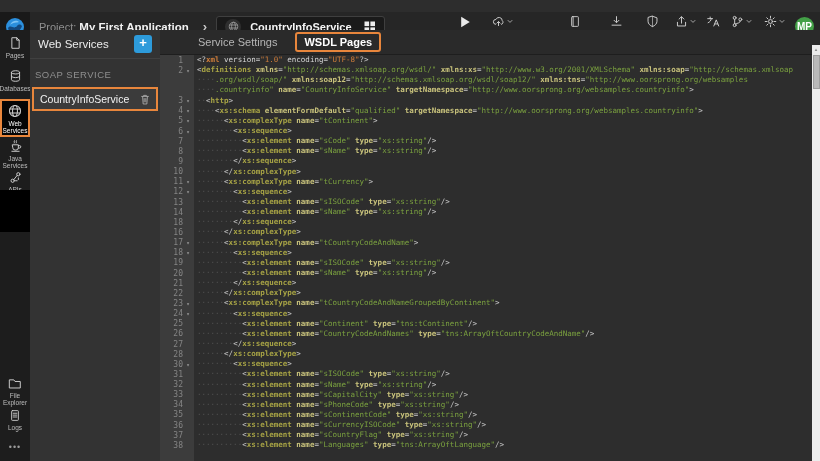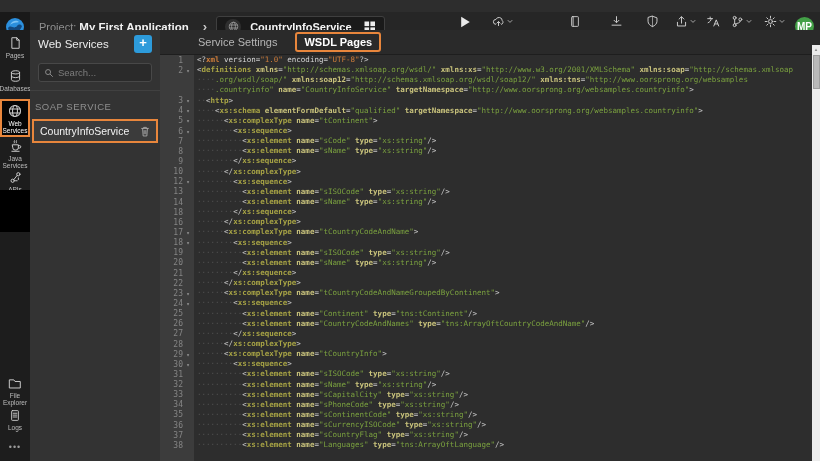--- a/index.html
+++ b/index.html
@@ -302,29 +302,20 @@
       </div>
     <div class="side-black"></div>
     <div class="side-dots">•••</div>
   </div>
 
   <div class="panel">
     <div class="panel-head">
       <span class="panel-title">Web Services</span>
       <span class="add-btn">+</span>
     </div>
-    <div class="search-box">
-      <span>
-        <svg width="10" height="10" viewBox="0 0 16 16" fill="none" stroke="#8a8a8a" stroke-width="1.6">
-          <circle cx="6.5" cy="6.5" r="4"></circle>
-            <path d="M9.6 9.6L14 14"></path>
-        </svg>
-      </span>
-      <input type="text" placeholder="Search..." style="">
-    </div>
     <div class="panel-divider"></div>
     <div class="section-lbl">SOAP SERVICE</div>
     <div class="svc-item">
       <span class="nm">CountryInfoService</span>
       <span>
         <svg width="10" height="11" viewBox="0 0 14 16" fill="none" stroke="#b3b3b3" stroke-width="1.2">
           <path d="M1.5 3.5h11M5 3.5V2h4v1.5M3.5 3.5l.8 11h5.4l.8-11M5.8 6v6M8.2 6v6"></path>
         </svg>
       </span>
     </div>
@@ -345,38 +336,38 @@
         <div class="row"><span class="gut"><span class="lnum"></span><span class="fold"></span></span><span class="code"><span class="tk-ind">····</span><span class="tk-s">.org/wsdl/soap/"</span><span class="tk-w"> </span><span class="tk-a">xmlns:soap12</span><span class="tk-p">=</span><span class="tk-s">"http://schemas.xmlsoap.org/wsdl/soap12/"</span><span class="tk-w"> </span><span class="tk-a">xmlns:tns</span><span class="tk-p">=</span><span class="tk-s">"http://www.oorsprong.org/websamples</span></span></div>
         <div class="row"><span class="gut"><span class="lnum"></span><span class="fold"></span></span><span class="code"><span class="tk-ind">····</span><span class="tk-s">.countryinfo"</span><span class="tk-w"> </span><span class="tk-a">name</span><span class="tk-p">=</span><span class="tk-s">"CountryInfoService"</span><span class="tk-w"> </span><span class="tk-a">targetNamespace</span><span class="tk-p">=</span><span class="tk-s">"http://www.oorsprong.org/websamples.countryinfo"</span><span class="tk-p">&gt;</span></span></div>
         <div class="row"><span class="gut"><span class="lnum">3</span><span class="fold">▾</span></span><span class="code"><span class="tk-ind">··</span><span class="tk-p">&lt;</span><span class="tk-t">http</span><span class="tk-p">&gt;</span></span></div>
         <div class="row"><span class="gut"><span class="lnum">4</span><span class="fold">▾</span></span><span class="code"><span class="tk-ind">····</span><span class="tk-p">&lt;</span><span class="tk-t">xs:schema</span><span class="tk-w"> </span><span class="tk-a">elementFormDefault</span><span class="tk-p">=</span><span class="tk-s">"qualified"</span><span class="tk-w"> </span><span class="tk-a">targetNamespace</span><span class="tk-p">=</span><span class="tk-s">"http://www.oorsprong.org/websamples.countryinfo"</span><span class="tk-p">&gt;</span></span></div>
         <div class="row"><span class="gut"><span class="lnum">5</span><span class="fold">▾</span></span><span class="code"><span class="tk-ind">······</span><span class="tk-p">&lt;</span><span class="tk-t">xs:complexType</span><span class="tk-w"> </span><span class="tk-a">name</span><span class="tk-p">=</span><span class="tk-s">"tContinent"</span><span class="tk-p">&gt;</span></span></div>
         <div class="row"><span class="gut"><span class="lnum">6</span><span class="fold">▾</span></span><span class="code"><span class="tk-ind">········</span><span class="tk-p">&lt;</span><span class="tk-t">xs:sequence</span><span class="tk-p">&gt;</span></span></div>
         <div class="row"><span class="gut"><span class="lnum">7</span><span class="fold"></span></span><span class="code"><span class="tk-ind">··········</span><span class="tk-p">&lt;</span><span class="tk-t">xs:element</span><span class="tk-w"> </span><span class="tk-a">name</span><span class="tk-p">=</span><span class="tk-s">"sCode"</span><span class="tk-w"> </span><span class="tk-a">type</span><span class="tk-p">=</span><span class="tk-s">"xs:string"</span><span class="tk-p">/&gt;</span></span></div>
         <div class="row"><span class="gut"><span class="lnum">8</span><span class="fold"></span></span><span class="code"><span class="tk-ind">··········</span><span class="tk-p">&lt;</span><span class="tk-t">xs:element</span><span class="tk-w"> </span><span class="tk-a">name</span><span class="tk-p">=</span><span class="tk-s">"sName"</span><span class="tk-w"> </span><span class="tk-a">type</span><span class="tk-p">=</span><span class="tk-s">"xs:string"</span><span class="tk-p">/&gt;</span></span></div>
         <div class="row"><span class="gut"><span class="lnum">9</span><span class="fold"></span></span><span class="code"><span class="tk-ind">········</span><span class="tk-p">&lt;/</span><span class="tk-t">xs:sequence</span><span class="tk-p">&gt;</span></span></div>
         <div class="row"><span class="gut"><span class="lnum">10</span><span class="fold"></span></span><span class="code"><span class="tk-ind">······</span><span class="tk-p">&lt;/</span><span class="tk-t">xs:complexType</span><span class="tk-p">&gt;</span></span></div>
+        <div class="row"><span class="gut"><span class="lnum">11</span><span class="fold">▾</span></span><span class="code"><span class="tk-ind">······</span><span class="tk-p">&lt;</span><span class="tk-t">xs:complexType</span><span class="tk-w"> </span><span class="tk-a">name</span><span class="tk-p">=</span><span class="tk-s">"tCurrency"</span><span class="tk-p">&gt;</span></span></div>
         <div class="row"><span class="gut"><span class="lnum">12</span><span class="fold">▾</span></span><span class="code"><span class="tk-ind">········</span><span class="tk-p">&lt;</span><span class="tk-t">xs:sequence</span><span class="tk-p">&gt;</span></span></div>
         <div class="row"><span class="gut"><span class="lnum">13</span><span class="fold"></span></span><span class="code"><span class="tk-ind">··········</span><span class="tk-p">&lt;</span><span class="tk-t">xs:element</span><span class="tk-w"> </span><span class="tk-a">name</span><span class="tk-p">=</span><span class="tk-s">"sISOCode"</span><span class="tk-w"> </span><span class="tk-a">type</span><span class="tk-p">=</span><span class="tk-s">"xs:string"</span><span class="tk-p">/&gt;</span></span></div>
         <div class="row"><span class="gut"><span class="lnum">14</span><span class="fold"></span></span><span class="code"><span class="tk-ind">··········</span><span class="tk-p">&lt;</span><span class="tk-t">xs:element</span><span class="tk-w"> </span><span class="tk-a">name</span><span class="tk-p">=</span><span class="tk-s">"sName"</span><span class="tk-w"> </span><span class="tk-a">type</span><span class="tk-p">=</span><span class="tk-s">"xs:string"</span><span class="tk-p">/&gt;</span></span></div>
         <div class="row"><span class="gut"><span class="lnum">18</span><span class="fold"></span></span><span class="code"><span class="tk-ind">········</span><span class="tk-p">&lt;/</span><span class="tk-t">xs:sequence</span><span class="tk-p">&gt;</span></span></div>
         <div class="row"><span class="gut"><span class="lnum">16</span><span class="fold"></span></span><span class="code"><span class="tk-ind">······</span><span class="tk-p">&lt;/</span><span class="tk-t">xs:complexType</span><span class="tk-p">&gt;</span></span></div>
         <div class="row"><span class="gut"><span class="lnum">17</span><span class="fold">▾</span></span><span class="code"><span class="tk-ind">······</span><span class="tk-p">&lt;</span><span class="tk-t">xs:complexType</span><span class="tk-w"> </span><span class="tk-a">name</span><span class="tk-p">=</span><span class="tk-s">"tCountryCodeAndName"</span><span class="tk-p">&gt;</span></span></div>
         <div class="row"><span class="gut"><span class="lnum">18</span><span class="fold">▾</span></span><span class="code"><span class="tk-ind">········</span><span class="tk-p">&lt;</span><span class="tk-t">xs:sequence</span><span class="tk-p">&gt;</span></span></div>
         <div class="row"><span class="gut"><span class="lnum">19</span><span class="fold"></span></span><span class="code"><span class="tk-ind">··········</span><span class="tk-p">&lt;</span><span class="tk-t">xs:element</span><span class="tk-w"> </span><span class="tk-a">name</span><span class="tk-p">=</span><span class="tk-s">"sISOCode"</span><span class="tk-w"> </span><span class="tk-a">type</span><span class="tk-p">=</span><span class="tk-s">"xs:string"</span><span class="tk-p">/&gt;</span></span></div>
         <div class="row"><span class="gut"><span class="lnum">20</span><span class="fold"></span></span><span class="code"><span class="tk-ind">··········</span><span class="tk-p">&lt;</span><span class="tk-t">xs:element</span><span class="tk-w"> </span><span class="tk-a">name</span><span class="tk-p">=</span><span class="tk-s">"sName"</span><span class="tk-w"> </span><span class="tk-a">type</span><span class="tk-p">=</span><span class="tk-s">"xs:string"</span><span class="tk-p">/&gt;</span></span></div>
         <div class="row"><span class="gut"><span class="lnum">21</span><span class="fold"></span></span><span class="code"><span class="tk-ind">········</span><span class="tk-p">&lt;/</span><span class="tk-t">xs:sequence</span><span class="tk-p">&gt;</span></span></div>
         <div class="row"><span class="gut"><span class="lnum">22</span><span class="fold"></span></span><span class="code"><span class="tk-ind">······</span><span class="tk-p">&lt;/</span><span class="tk-t">xs:complexType</span><span class="tk-p">&gt;</span></span></div>
         <div class="row"><span class="gut"><span class="lnum">23</span><span class="fold">▾</span></span><span class="code"><span class="tk-ind">······</span><span class="tk-p">&lt;</span><span class="tk-t">xs:complexType</span><span class="tk-w"> </span><span class="tk-a">name</span><span class="tk-p">=</span><span class="tk-s">"tCountryCodeAndNameGroupedByContinent"</span><span class="tk-p">&gt;</span></span></div>
         <div class="row"><span class="gut"><span class="lnum">24</span><span class="fold">▾</span></span><span class="code"><span class="tk-ind">········</span><span class="tk-p">&lt;</span><span class="tk-t">xs:sequence</span><span class="tk-p">&gt;</span></span></div>
         <div class="row"><span class="gut"><span class="lnum">25</span><span class="fold"></span></span><span class="code"><span class="tk-ind">··········</span><span class="tk-p">&lt;</span><span class="tk-t">xs:element</span><span class="tk-w"> </span><span class="tk-a">name</span><span class="tk-p">=</span><span class="tk-s">"Continent"</span><span class="tk-w"> </span><span class="tk-a">type</span><span class="tk-p">=</span><span class="tk-s">"tns:tContinent"</span><span class="tk-p">/&gt;</span></span></div>
         <div class="row"><span class="gut"><span class="lnum">26</span><span class="fold"></span></span><span class="code"><span class="tk-ind">··········</span><span class="tk-p">&lt;</span><span class="tk-t">xs:element</span><span class="tk-w"> </span><span class="tk-a">name</span><span class="tk-p">=</span><span class="tk-s">"CountryCodeAndNames"</span><span class="tk-w"> </span><span class="tk-a">type</span><span class="tk-p">=</span><span class="tk-s">"tns:ArrayOftCountryCodeAndName"</span><span class="tk-p">/&gt;</span></span></div>
         <div class="row"><span class="gut"><span class="lnum">27</span><span class="fold"></span></span><span class="code"><span class="tk-ind">········</span><span class="tk-p">&lt;/</span><span class="tk-t">xs:sequence</span><span class="tk-p">&gt;</span></span></div>
         <div class="row"><span class="gut"><span class="lnum">28</span><span class="fold"></span></span><span class="code"><span class="tk-ind">······</span><span class="tk-p">&lt;/</span><span class="tk-t">xs:complexType</span><span class="tk-p">&gt;</span></span></div>
-        <div class="row"><span class="gut"><span class="lnum">29</span><span class="fold">▾</span></span><span class="code"><span class="tk-ind">······</span><span class="tk-p">&lt;</span><span class="tk-t">xs:complexType</span><span class="tk-w"> </span><span class="tk-a">name</span><span class="tk-p">=</span><span class="tk-s">"tCountryInfo"</span><span class="tk-p">&gt;</span></span></div>
         <div class="row"><span class="gut"><span class="lnum">30</span><span class="fold">▾</span></span><span class="code"><span class="tk-ind">········</span><span class="tk-p">&lt;</span><span class="tk-t">xs:sequence</span><span class="tk-p">&gt;</span></span></div>
         <div class="row"><span class="gut"><span class="lnum">31</span><span class="fold"></span></span><span class="code"><span class="tk-ind">··········</span><span class="tk-p">&lt;</span><span class="tk-t">xs:element</span><span class="tk-w"> </span><span class="tk-a">name</span><span class="tk-p">=</span><span class="tk-s">"sISOCode"</span><span class="tk-w"> </span><span class="tk-a">type</span><span class="tk-p">=</span><span class="tk-s">"xs:string"</span><span class="tk-p">/&gt;</span></span></div>
         <div class="row"><span class="gut"><span class="lnum">32</span><span class="fold"></span></span><span class="code"><span class="tk-ind">··········</span><span class="tk-p">&lt;</span><span class="tk-t">xs:element</span><span class="tk-w"> </span><span class="tk-a">name</span><span class="tk-p">=</span><span class="tk-s">"sName"</span><span class="tk-w"> </span><span class="tk-a">type</span><span class="tk-p">=</span><span class="tk-s">"xs:string"</span><span class="tk-p">/&gt;</span></span></div>
         <div class="row"><span class="gut"><span class="lnum">33</span><span class="fold"></span></span><span class="code"><span class="tk-ind">··········</span><span class="tk-p">&lt;</span><span class="tk-t">xs:element</span><span class="tk-w"> </span><span class="tk-a">name</span><span class="tk-p">=</span><span class="tk-s">"sCapitalCity"</span><span class="tk-w"> </span><span class="tk-a">type</span><span class="tk-p">=</span><span class="tk-s">"xs:string"</span><span class="tk-p">/&gt;</span></span></div>
         <div class="row"><span class="gut"><span class="lnum">34</span><span class="fold"></span></span><span class="code"><span class="tk-ind">··········</span><span class="tk-p">&lt;</span><span class="tk-t">xs:element</span><span class="tk-w"> </span><span class="tk-a">name</span><span class="tk-p">=</span><span class="tk-s">"sPhoneCode"</span><span class="tk-w"> </span><span class="tk-a">type</span><span class="tk-p">=</span><span class="tk-s">"xs:string"</span><span class="tk-p">/&gt;</span></span></div>
         <div class="row"><span class="gut"><span class="lnum">35</span><span class="fold"></span></span><span class="code"><span class="tk-ind">··········</span><span class="tk-p">&lt;</span><span class="tk-t">xs:element</span><span class="tk-w"> </span><span class="tk-a">name</span><span class="tk-p">=</span><span class="tk-s">"sContinentCode"</span><span class="tk-w"> </span><span class="tk-a">type</span><span class="tk-p">=</span><span class="tk-s">"xs:string"</span><span class="tk-p">/&gt;</span></span></div>
         <div class="row"><span class="gut"><span class="lnum">36</span><span class="fold"></span></span><span class="code"><span class="tk-ind">··········</span><span class="tk-p">&lt;</span><span class="tk-t">xs:element</span><span class="tk-w"> </span><span class="tk-a">name</span><span class="tk-p">=</span><span class="tk-s">"sCurrencyISOCode"</span><span class="tk-w"> </span><span class="tk-a">type</span><span class="tk-p">=</span><span class="tk-s">"xs:string"</span><span class="tk-p">/&gt;</span></span></div>
         <div class="row"><span class="gut"><span class="lnum">37</span><span class="fold"></span></span><span class="code"><span class="tk-ind">··········</span><span class="tk-p">&lt;</span><span class="tk-t">xs:element</span><span class="tk-w"> </span><span class="tk-a">name</span><span class="tk-p">=</span><span class="tk-s">"sCountryFlag"</span><span class="tk-w"> </span><span class="tk-a">type</span><span class="tk-p">=</span><span class="tk-s">"xs:string"</span><span class="tk-p">/&gt;</span></span></div>
         <div class="row"><span class="gut"><span class="lnum">38</span><span class="fold"></span></span><span class="code"><span class="tk-ind">··········</span><span class="tk-p">&lt;</span><span class="tk-t">xs:element</span><span class="tk-w"> </span><span class="tk-a">name</span><span class="tk-p">=</span><span class="tk-s">"Languages"</span><span class="tk-w"> </span><span class="tk-a">type</span><span class="tk-p">=</span><span class="tk-s">"tns:ArrayOftLanguage"</span><span class="tk-p">/&gt;</span></span></div>
       </div>

